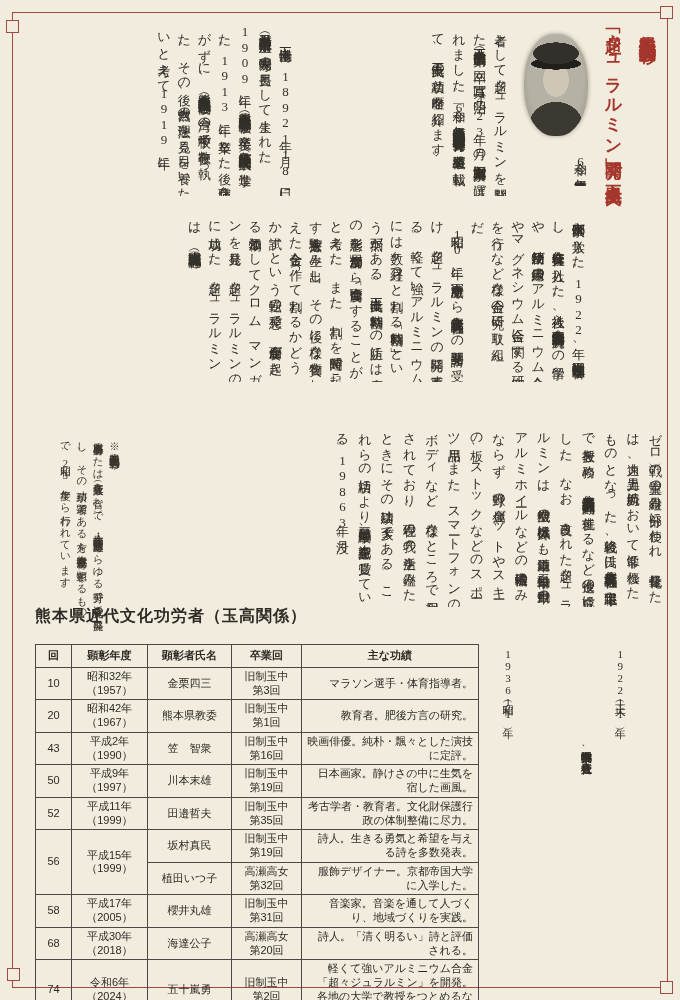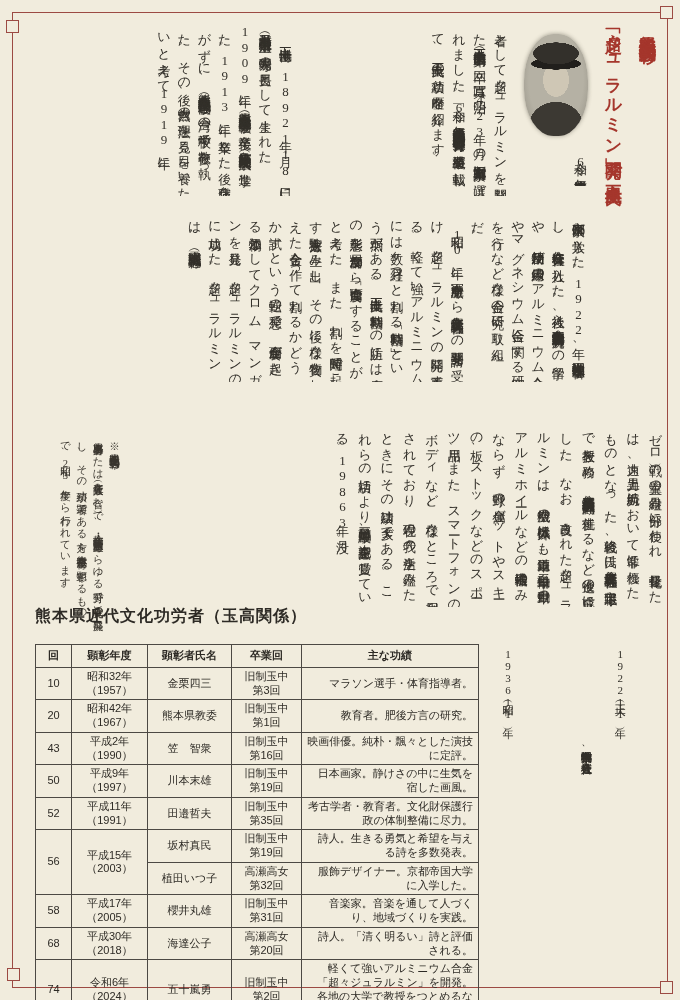--- a/index.html
+++ b/index.html
@@ -169,30 +169,30 @@
         <td>平成9年
 （1997）</td>
         <td>川本末雄</td>
         <td>旧制玉中
 第19回</td>
         <td class="merit-cell">日本画家。静けさの中に生気を宿した画風。</td>
       </tr>
       <tr>
         <td>52</td>
         <td>平成11年
-（1991）</td>
+（1999）</td>
         <td>田邉哲夫</td>
         <td>旧制玉中
 第35回</td>
         <td class="merit-cell">考古学者・教育者。文化財保護行政の体制整備に尽力。</td>
       </tr>
       <tr>
         <td rowspan="2">56</td>
         <td rowspan="2">平成15年
-（2003）</td>
+（1999）</td>
         <td>坂村真民</td>
         <td>旧制玉中
 第19回</td>
         <td class="merit-cell">詩人。生きる勇気と希望を与える詩を多数発表。</td>
       </tr>
       <tr>
         <td>植田いつ子</td>
         <td>高瀬高女
 第32回</td>
         <td class="merit-cell">服飾デザイナー。京都帝国大学に入学した。</td>

